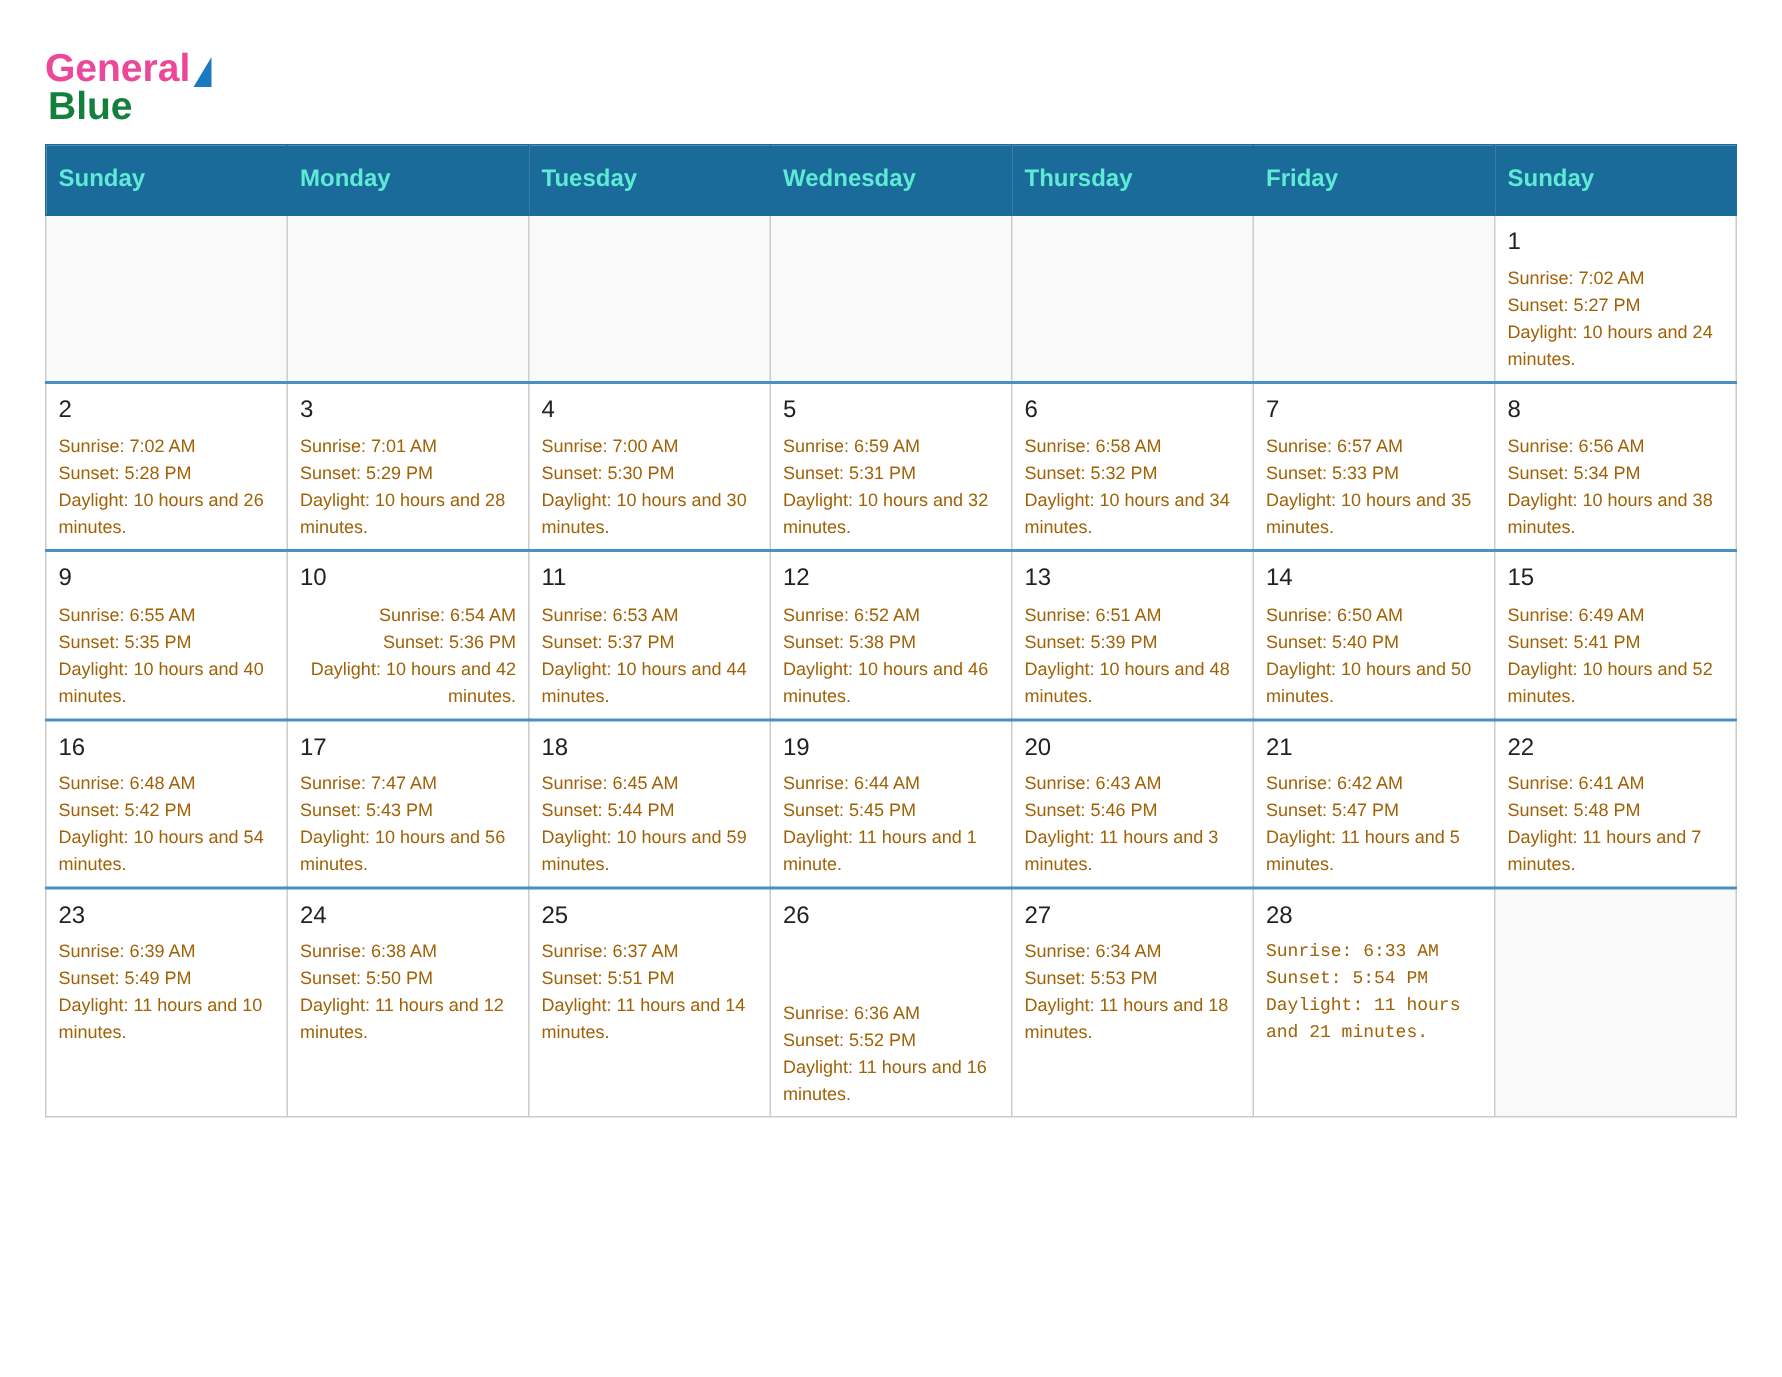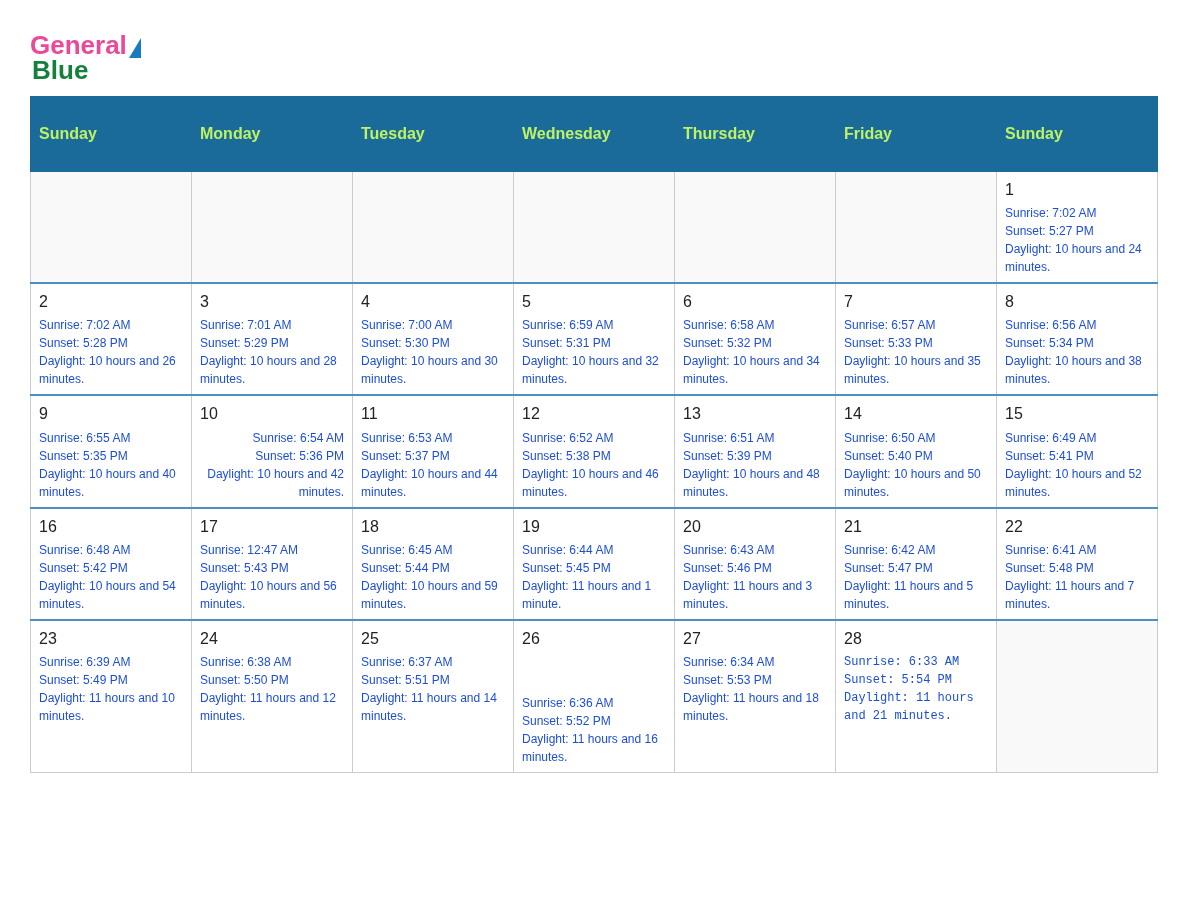--- a/index.html
+++ b/index.html
@@ -61,24 +61,24 @@
       color: #333;
       margin-top: 4px;
     }
     .calendar {
       width: 100%;
       border-collapse: collapse;
       margin-top: 10px;
     }
     .calendar th {
       background-color: #1a6a9a;
-      color: #bef264;
+      color: #5eead4;
       font-size: 16px;
       font-weight: bold;
-      padding: 28px 8px;
+      padding: 14px 8px;
       text-align: left;
       border: 1px solid #1a6a9a;
     }
     .calendar td {
       border: 1px solid #ccc;
       vertical-align: top;
       padding: 6px 8px;
       width: 14.28%;
       min-height: 110px;
       font-size: 12.5px;
@@ -89,21 +89,21 @@
       background: #f9f9f9;
     }
     .day-number {
       font-size: 16px;
       font-weight: normal;
       display: block;
       margin-bottom: 3px;
     }
     .day-info {
       font-size: 12px;
-      color: #1d4ed8;
+      color: #a16207;
       line-height: 1.5;
     }
     .row-separator {
       border-top: 2px solid #4a90c4;
     }
   </style>
 </head>
 <body>
 
 <div class="header">
@@ -238,21 +238,21 @@
       </tr>
       <tr class="row-separator">
         <td>
           <span class="day-number">16</span>
           <div class="day-info" style="white-space: pre-line;">Sunrise: 6:48 AM
 Sunset: 5:42 PM
 Daylight: 10 hours and 54 minutes.</div>
         </td>
         <td>
           <span class="day-number">17</span>
-          <div class="day-info" style="white-space: pre-line;">Sunrise: 12:47 AM
+          <div class="day-info" style="white-space: pre-line;">Sunrise: 7:47 AM
 Sunset: 5:43 PM
 Daylight: 10 hours and 56 minutes.</div>
         </td>
         <td>
           <span class="day-number">18</span>
           <div class="day-info" style="white-space: pre-line;">Sunrise: 6:45 AM
 Sunset: 5:44 PM
 Daylight: 10 hours and 59 minutes.</div>
         </td>
         <td>

